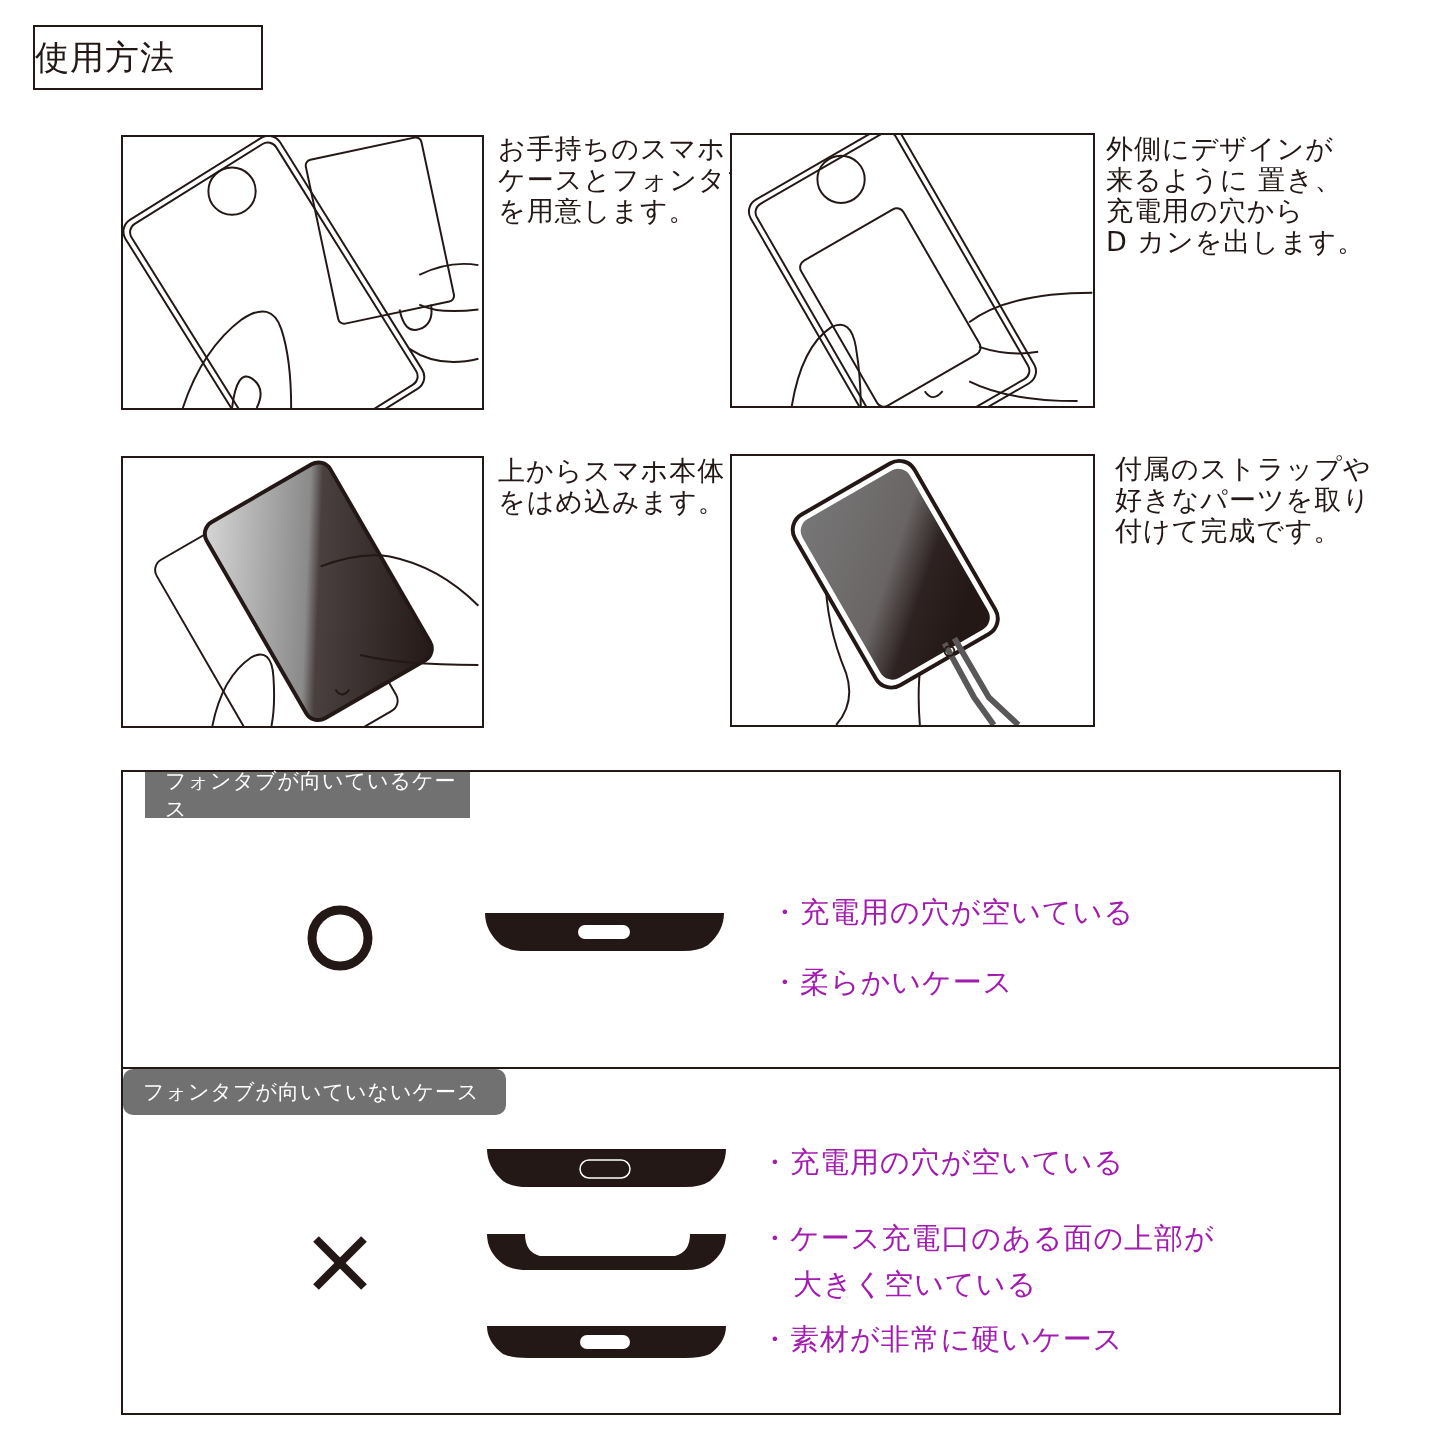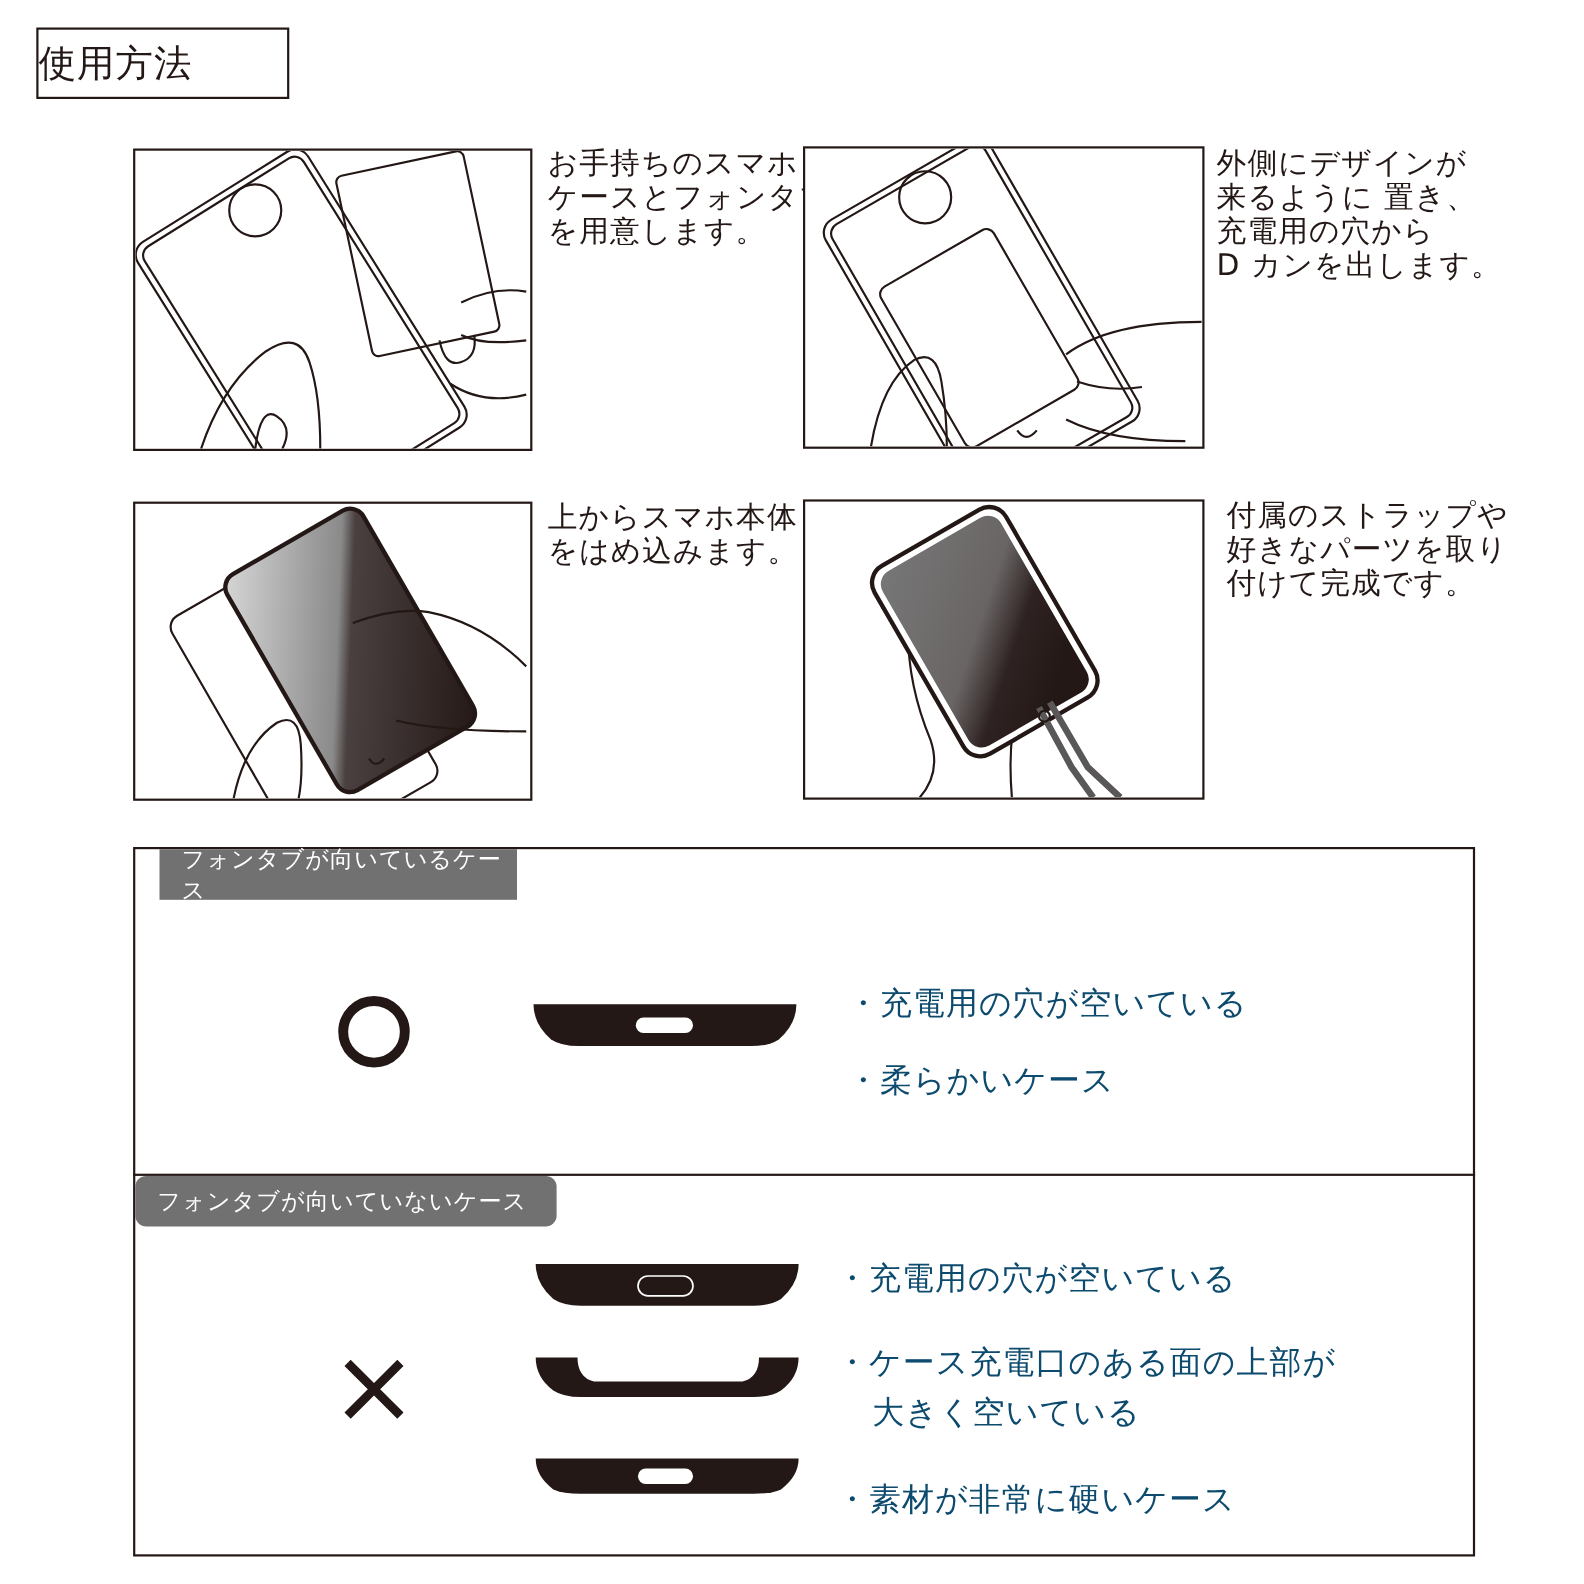--- a/index.html
+++ b/index.html
@@ -29,21 +29,21 @@
   }
   .divider { position: absolute; left: 121px; top: 1067px; width: 1220px; height: 2px; background: #231815; }
   .section-label {
     position: absolute; background: #727171; color: #ffffff;
     font-size: 21px; display: flex; align-items: center; padding-left: 20px; box-sizing: border-box;
     letter-spacing: 1px;
   }
   .symbol { position: absolute; }
   .port { position: absolute; }
   .bullet {
-    position: absolute; font-size: 29px; color: #0c4a6e; white-space: nowrap; letter-spacing: 1px;
+    position: absolute; font-size: 29px; color: #a21caf; white-space: nowrap; letter-spacing: 1px;
   }
 </style>
 </head>
 <body>
 
 <div class="title-box">
   <span>使用方法</span>
 </div>
 
 <div class="step-img" style="left:121px;top:135px;width:363px;height:275px;">
@@ -155,13 +155,13 @@
   <path d="M2 2 H241 Q241 18 225 30 Q216 34 200 34 H43 Q27 34 18 30 Q2 18 2 2 Z" fill="#231815"></path>
   <rect x="95" y="11" width="50" height="14" rx="7" fill="#ffffff"></rect>
 </svg>
 
 <div class="bullet" style="left:770px;top:893px;">・充電用の穴が空いている</div>
 <div class="bullet" style="left:770px;top:963px;">・柔らかいケース</div>
 
 <div class="bullet" style="left:760px;top:1143px;">・充電用の穴が空いている</div>
 <div class="bullet" style="left:760px;top:1219px;">・ケース充電口のある面の上部が</div>
 <div class="bullet" style="left:793px;top:1265px;">大きく空いている</div>
-<div class="bullet" style="left:760px;top:1320px;margin-top:24px;">・素材が非常に硬いケース</div>
+<div class="bullet" style="left:760px;top:1320px;">・素材が非常に硬いケース</div>
 
 </body></html>

